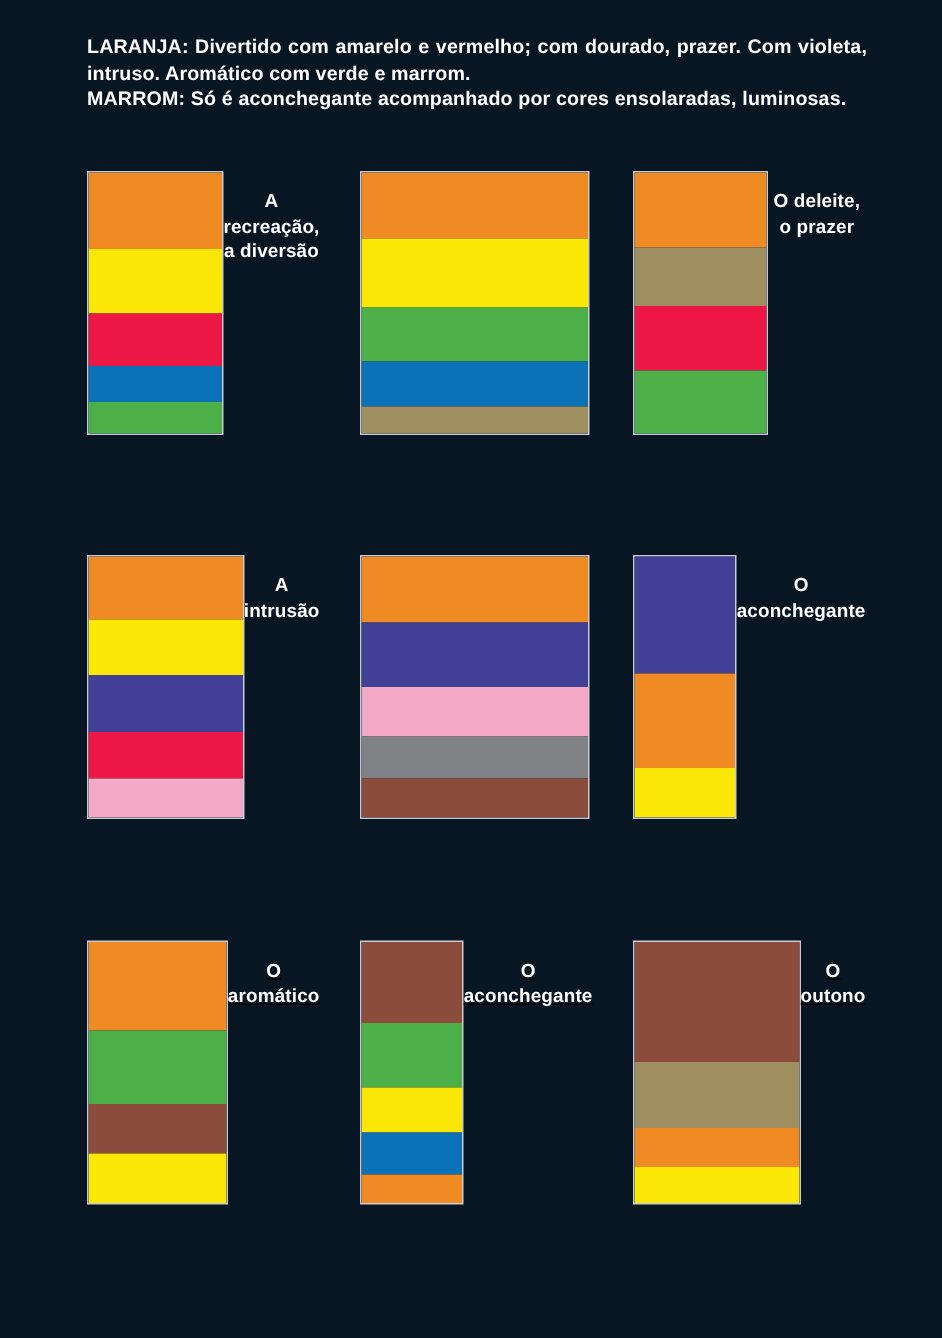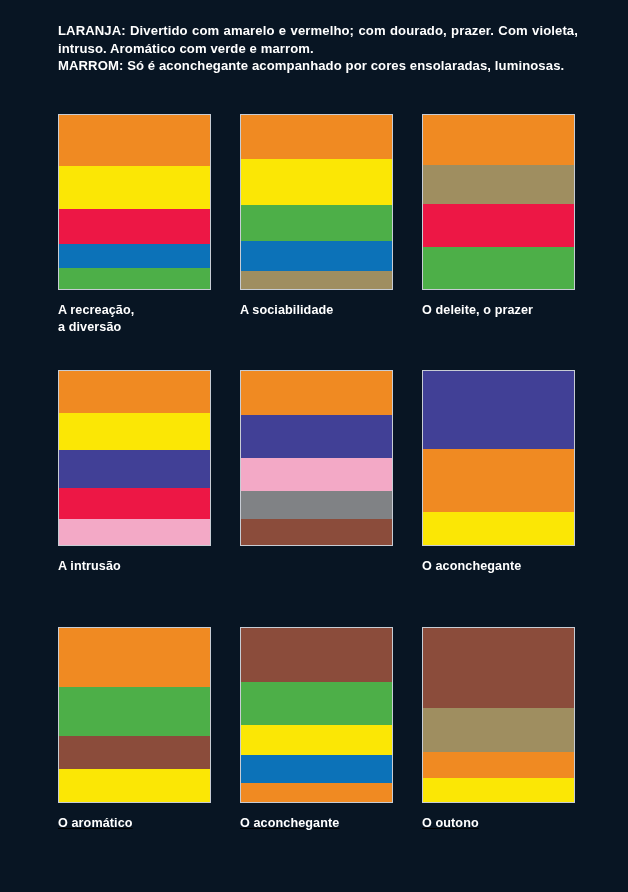--- a/index.html
+++ b/index.html
@@ -56,21 +56,21 @@
     margin-bottom: 0;
   }
   .row.r1 { height: 256px; }
   .row.r2 { height: 257px; }
   .row.r3 { height: 235px; text-decoration: underline; }
 
   .cell {
     width: 155px;
     margin-right: 27px;
     display: flex;
-    flex-direction: column;
+    text-align: center;
   }
   .cell:last-child { margin-right: 0; }
 
   .card {
     width: 153px;
     height: 176px;
     border: 1px solid #c7ccd4;
     box-sizing: border-box;
     display: flex;
     flex-direction: column;
@@ -116,21 +116,20 @@
 a diversão</div>
       </div>
       <div class="cell">
         <div class="card" style="border-color: rgb(199, 204, 212);">
             <div class="band" style="background: rgb(240, 138, 34); height: 25.5%;"></div>
             <div class="band" style="background: rgb(251, 231, 5); height: 26%;"></div>
             <div class="band" style="background: rgb(77, 175, 72); height: 21%;"></div>
             <div class="band" style="background: rgb(12, 114, 184); height: 17%;"></div>
             <div class="band" style="background: rgb(159, 142, 96); height: 10.5%;"></div>
           </div>
-        <div class="caption">A sociabilidade</div>
       </div>
       <div class="cell">
         <div class="card" style="border-color: rgb(199, 204, 212);">
             <div class="band" style="background: rgb(240, 138, 34); height: 29%;"></div>
             <div class="band" style="background: rgb(159, 142, 96); height: 22%;"></div>
             <div class="band" style="background: rgb(237, 23, 69); height: 25%;"></div>
             <div class="band" style="background: rgb(77, 175, 72); height: 24%;"></div>
           </div>
         <div class="caption">O deleite, o prazer</div>
       </div>

